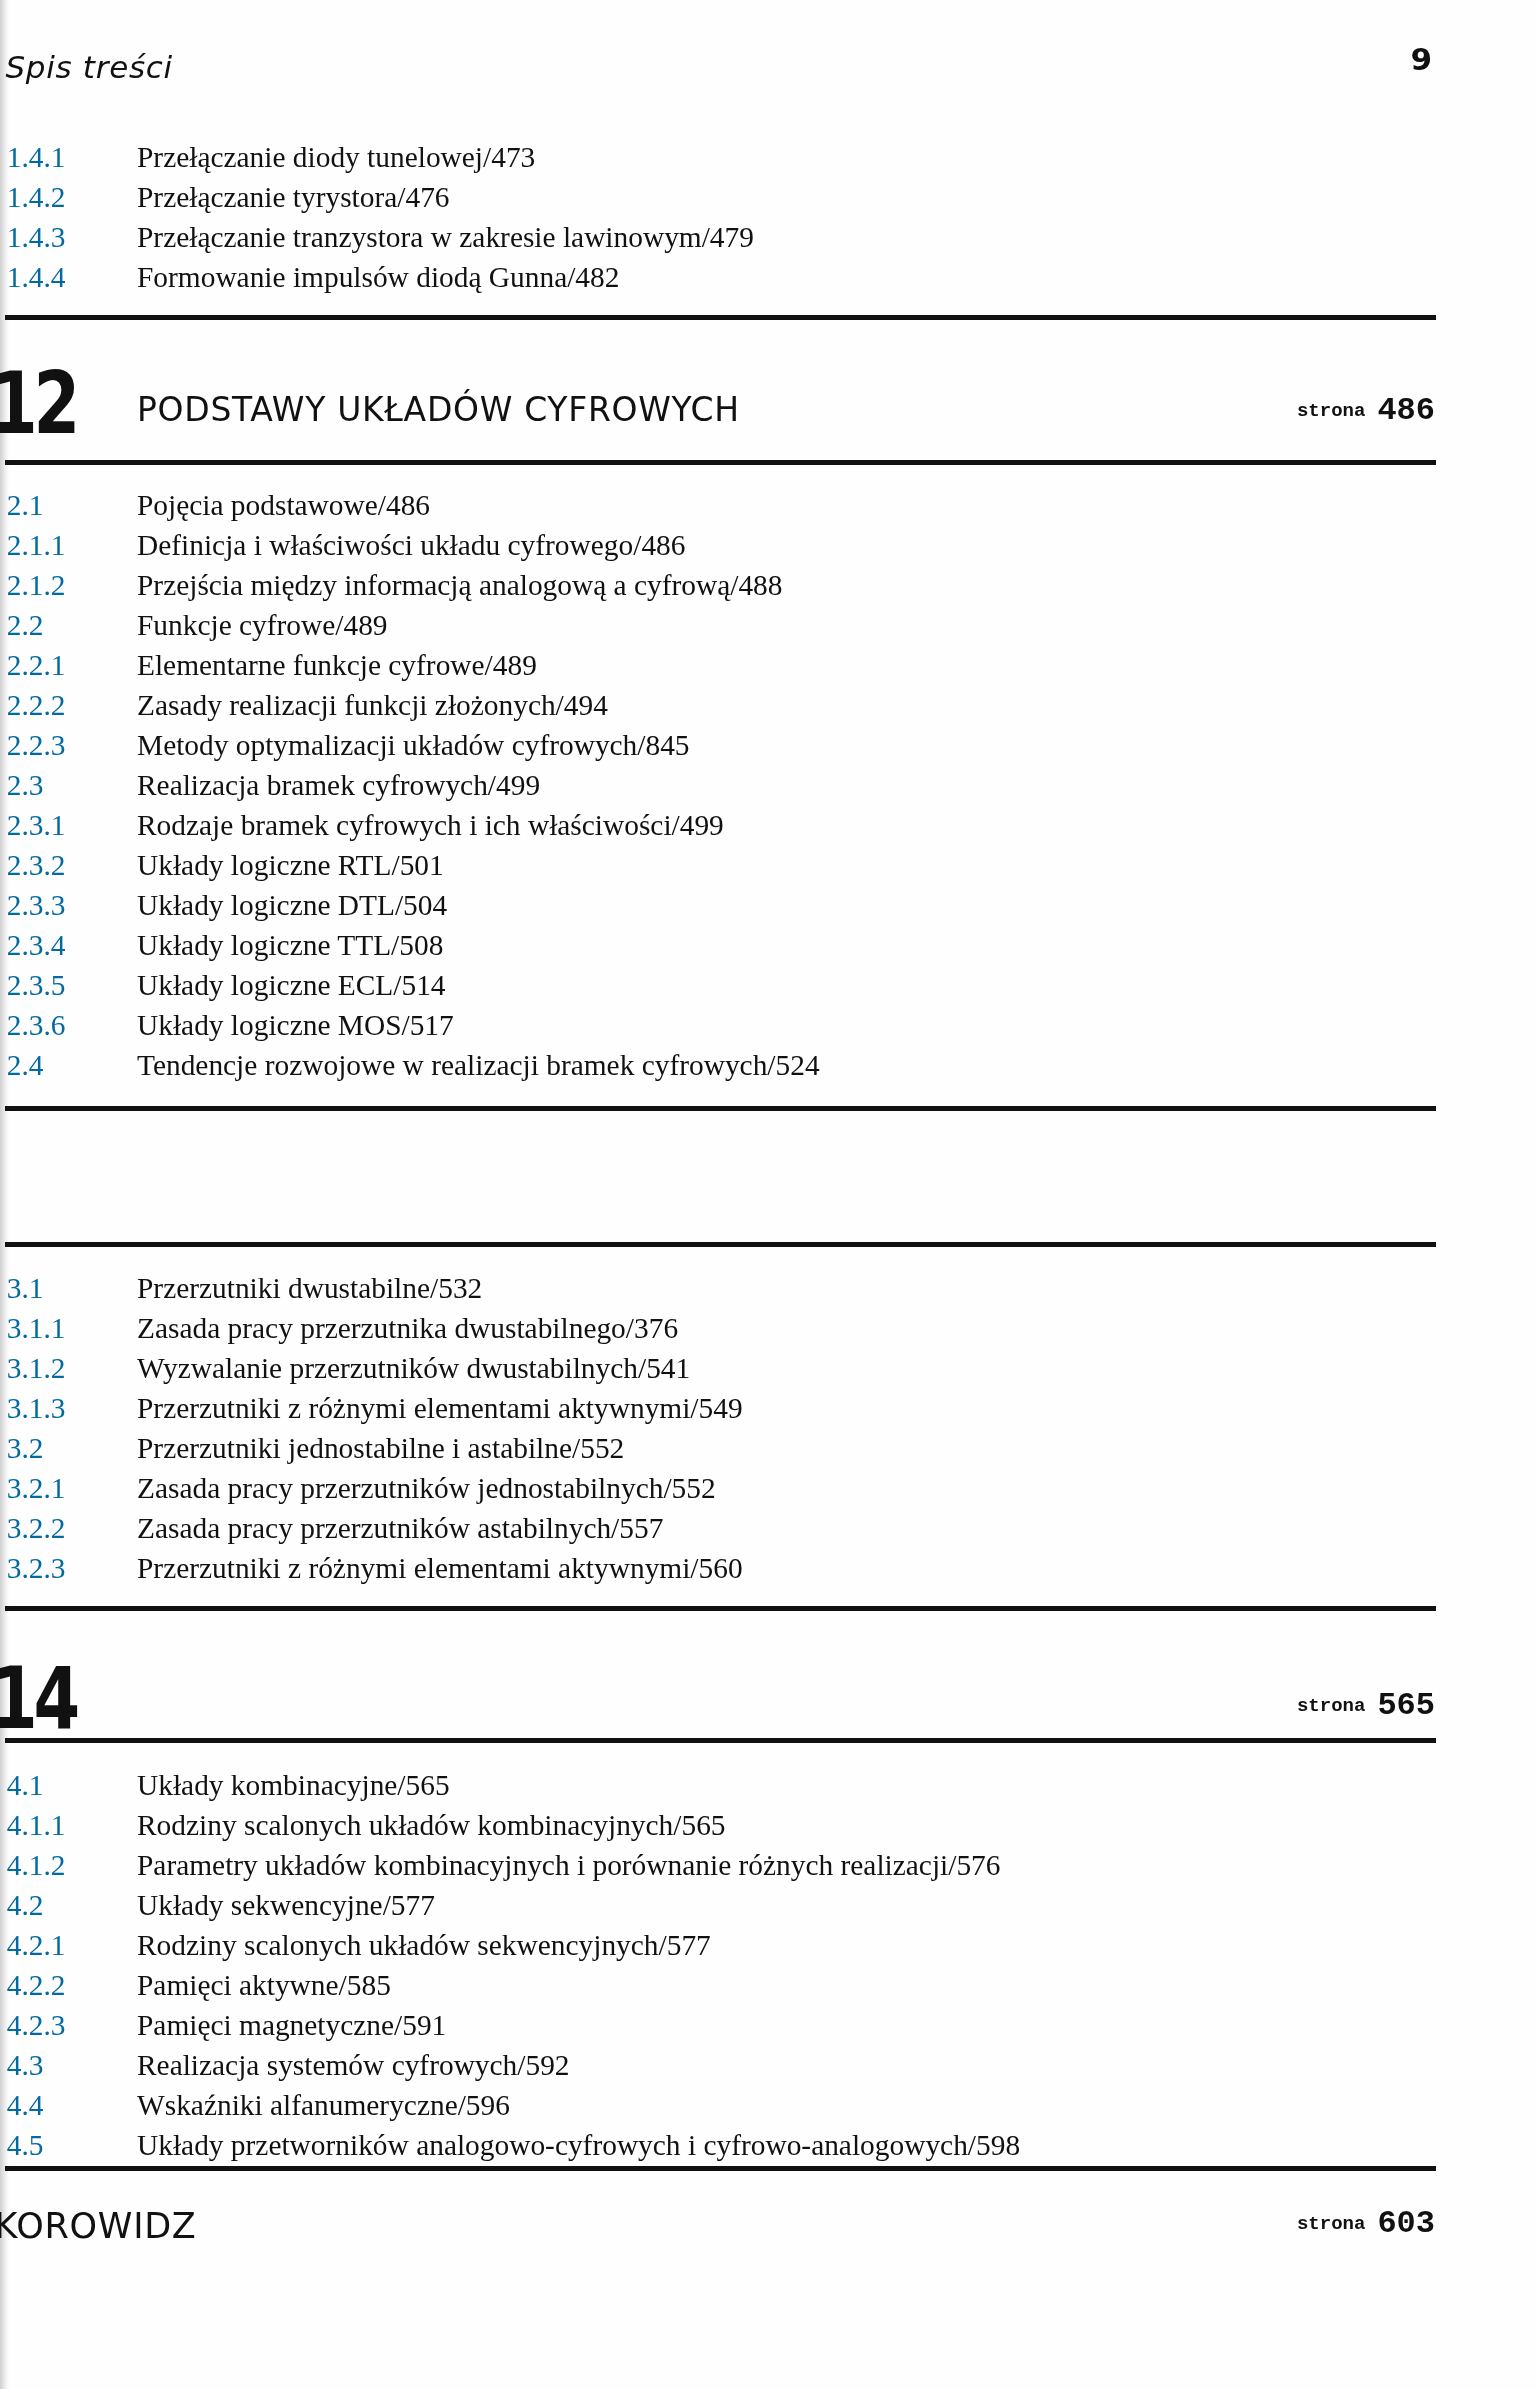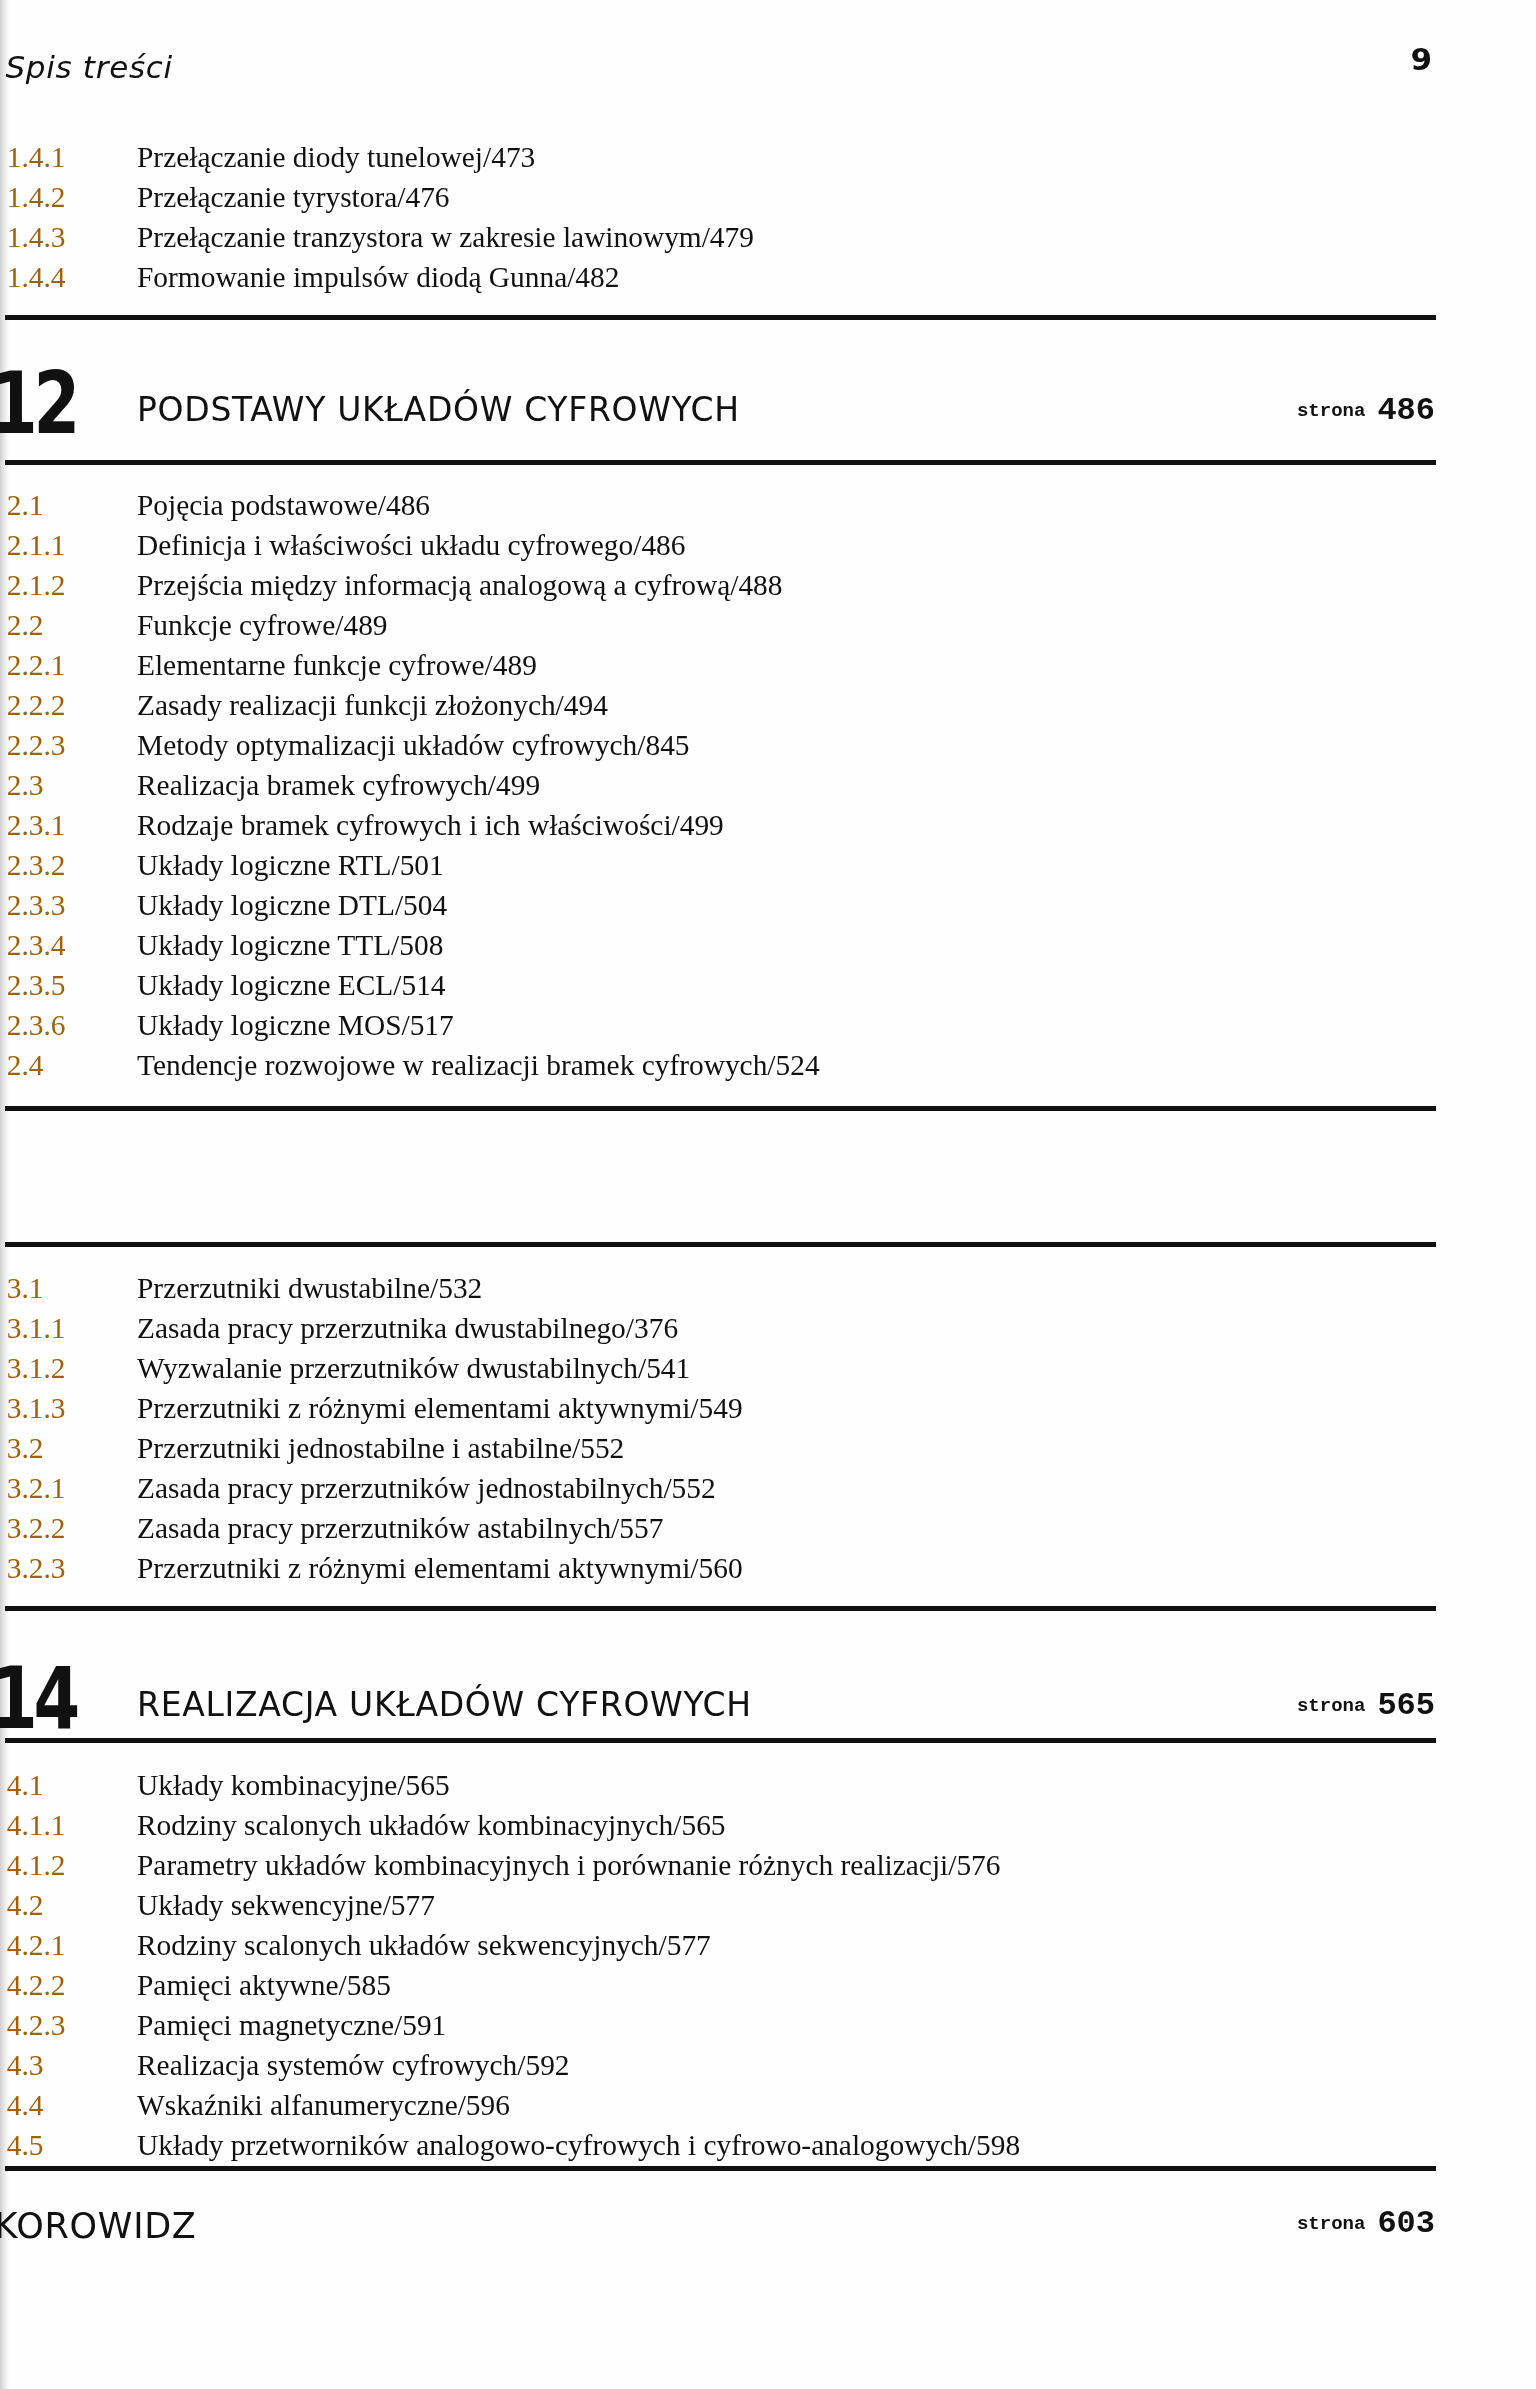--- a/index.html
+++ b/index.html
@@ -9,21 +9,21 @@
            background: linear-gradient(to right, #cfcfcf, #efefef 60%, rgba(255,255,255,0)); }
   .header { position: absolute; top: 41px; left: 5.4px; right: 104px; height: 47px; }
   .header-title { position: absolute; left: 0; top: 8px; font-family: "DejaVu Sans", sans-serif;
                   font-style: italic; font-size: 31px; letter-spacing: 0.7px; }
   .header-page { position: absolute; right: 0; top: 0; font-family: "DejaVu Sans", sans-serif;
                  font-weight: bold; font-size: 31px; }
   .rule { position: absolute; left: 5.4px; width: 1431px; height: 4.7px; background: #111; }
   .entries { position: absolute; left: 0; }
   .entry { position: relative; height: 40px; font-family: "Liberation Serif", serif;
            font-size: 29.4px; line-height: 40px; white-space: nowrap; }
-  .entry .num { position: absolute; left: 6.7px; width: 120px; color: #a16207; }
+  .entry .num { position: absolute; left: 6.7px; width: 120px; color: #0369a1; }
   .entry .ttl { position: absolute; left: 137px; }
   .chapter { position: absolute; left: 0; width: 1439px; height: 100px; }
   .chapter .bignum { position: absolute; left: -9.4px; top: 0; font-family: "DejaVu Sans", sans-serif;
                      font-weight: bold; font-size: 86px; line-height: 100px; letter-spacing: -5.4px;
                      transform: scaleX(0.78); transform-origin: left center; }
   .chapter .ctitle { position: absolute; left: 137px; top: 33px; font-family: "DejaVu Sans", sans-serif;
                      font-size: 33px; line-height: 47px; letter-spacing: 0.7px; }
   .chapter .strona { position: absolute; right: 4px; top: 39px; white-space: nowrap;
                      font-family: Liberation Mono, monospace; }
   .chapter .strona .lbl { font-size: 19px; font-weight: bold; vertical-align: middle; margin-right: 12px; }
@@ -170,21 +170,20 @@
     <div class="entry">
         <span class="num">3.2.3</span>
         <span class="ttl">Przerzutniki z różnymi elementami aktywnymi/560</span>
       </div>
   </div>
 
   <div class="rule" style="top:1606px;"></div>
 
   <div class="chapter" style="top:1648px;">
     <span class="bignum">14</span>
-    <span class="ctitle">REALIZACJA UKŁADÓW CYFROWYCH</span>
     <span class="strona"><span class="lbl">strona</span><span class="pg">565</span></span>
   </div>
   <div class="rule" style="top:1738px;"></div>
 
   <div class="entries" style="top:1765px;">
     <div class="entry">
         <span class="num">4.1</span>
         <span class="ttl">Układy kombinacyjne/565</span>
       </div>
     <div class="entry">

